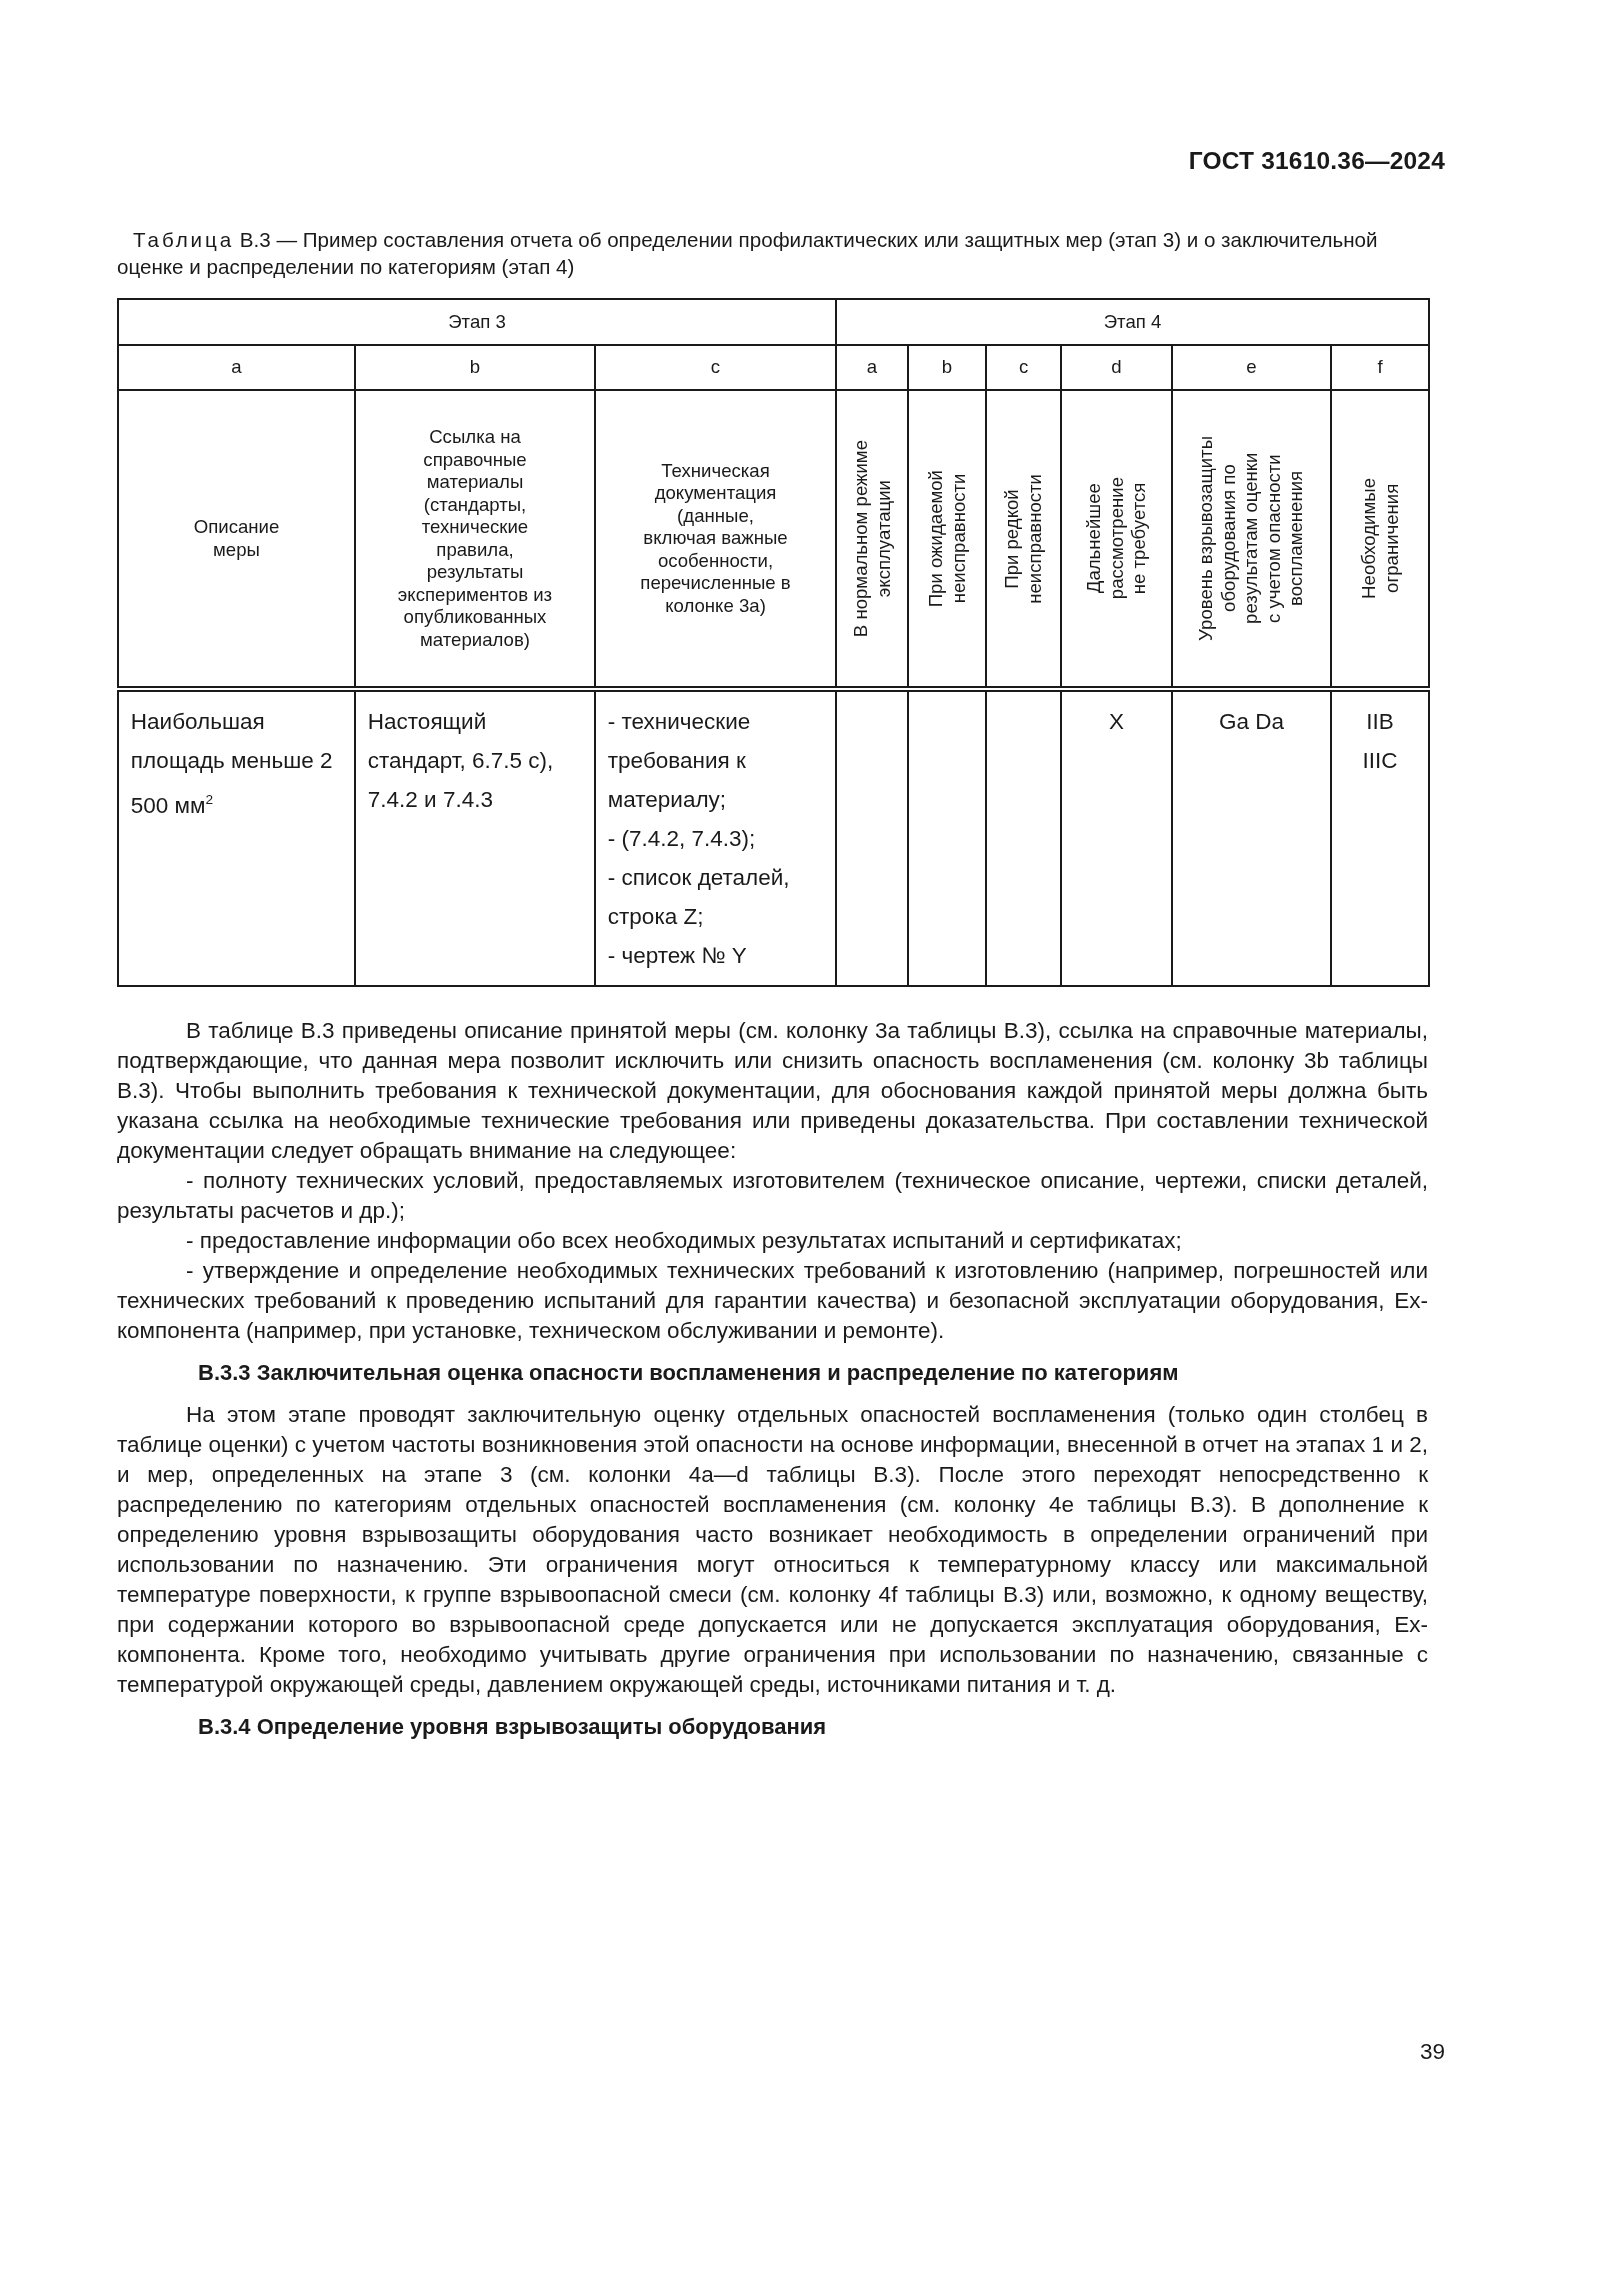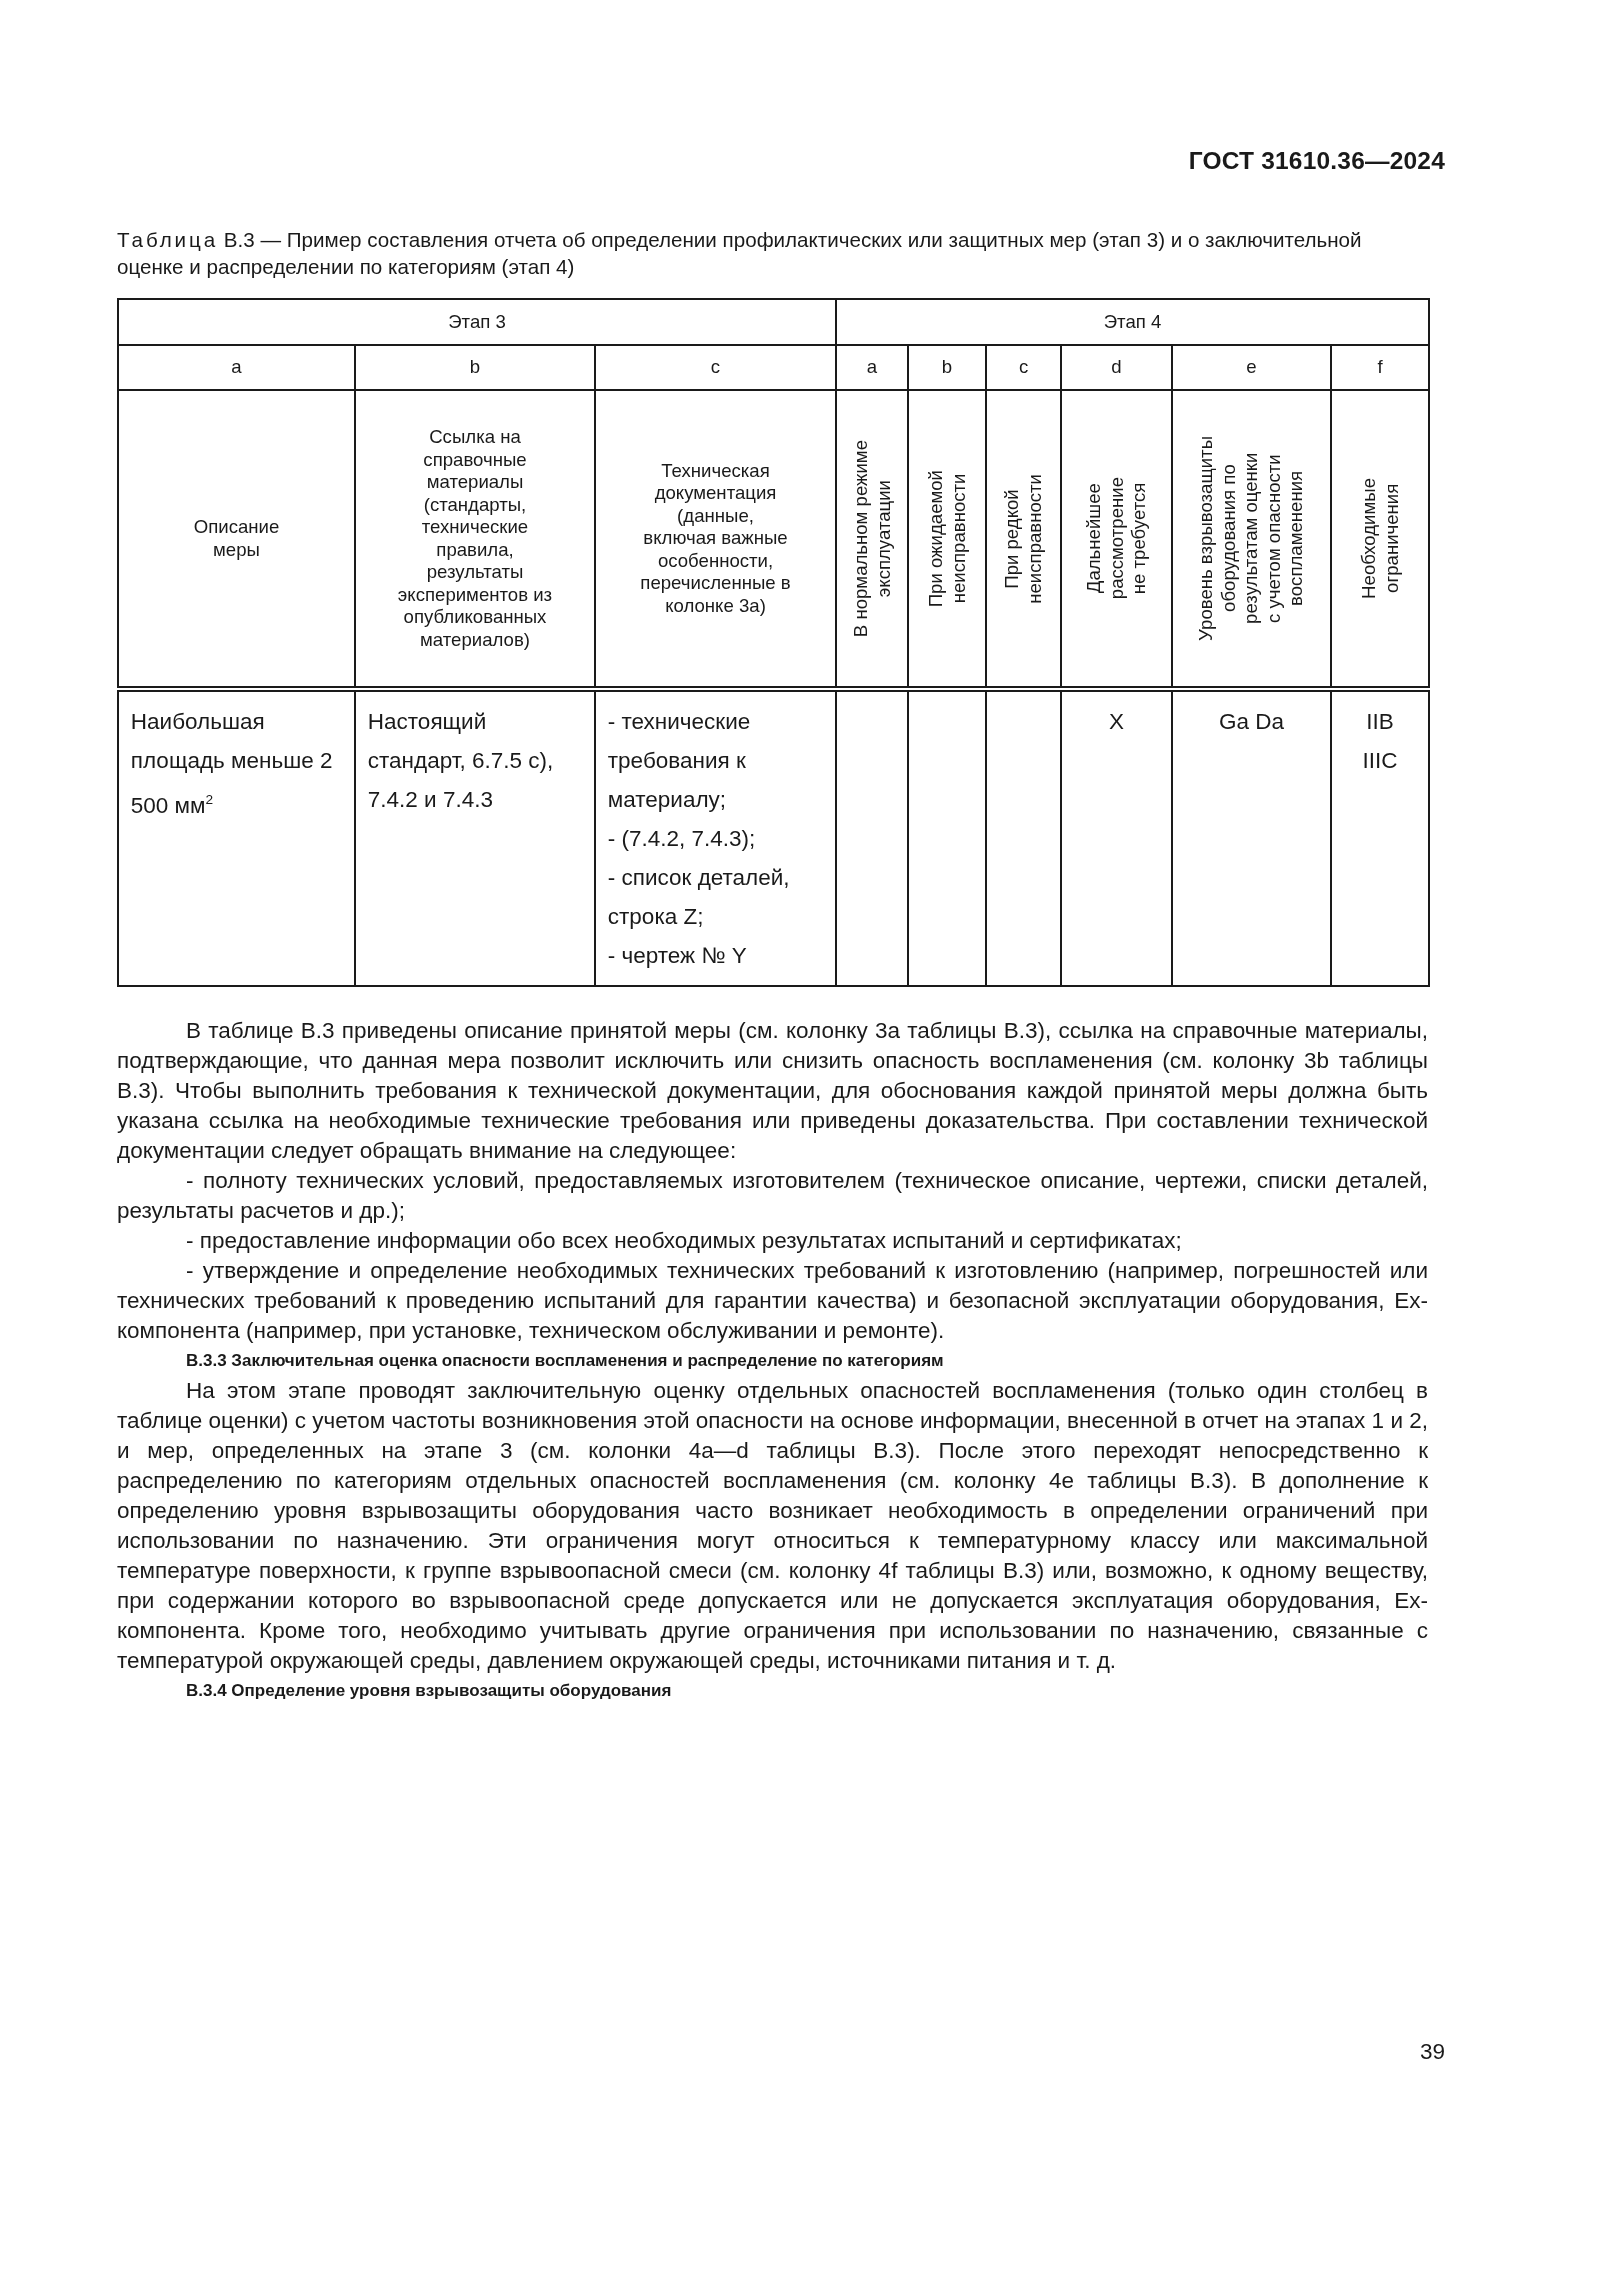--- a/index.html
+++ b/index.html
@@ -9,21 +9,21 @@
       color: #1a1a1a;
     }
     .doc-header {
       position: absolute; top: 147px; right: 176px;
       font-weight: bold; font-size: 24.5px; letter-spacing: 0.2px;
     }
     .caption {
       position: absolute; left: 117px; top: 226px; width: 1313px;
       font-size: 20.6px; line-height: 27.4px;
     }
-    .caption .spaced { letter-spacing: 2.9px; }
+    .caption .spaced { letter-spacing: 2.9px; margin-left: 16px; }
 
     table.main {
       position: absolute; left: 117px; top: 298px;
       width: 1311px; border-collapse: collapse; table-layout: fixed;
       font-size: 18.6px;
     }
     table.main td {
       border: 2.5px solid #1a1a1a;
       text-align: center; vertical-align: middle;
       padding: 0 5.9px; line-height: 22.5px;
@@ -45,21 +45,21 @@
     }
     .multiline { white-space: pre-line; margin-left: 44px; }
     sup { font-size: 13.7px; }
 
     .body-text {
       position: absolute; left: 117px; top: 1016px; width: 1311px;
       font-size: 22.5px; line-height: 30px; text-align: justify;
     }
     .body-text p { margin: 0; text-indent: 69px; }
     .body-text h3 {
-      margin: 0; font-size: 17px; line-height: 30px; font-weight: bold;
+      margin: 12px; font-size: 22px; line-height: 30px; font-weight: bold;
       text-indent: 69px;
     }
     .page-number {
       position: absolute; right: 176px; top: 2039px; font-size: 22.5px;
     }
   </style>
 </head>
 <body>
 
 <div class="doc-header">ГОСТ 31610.36—2024</div>

